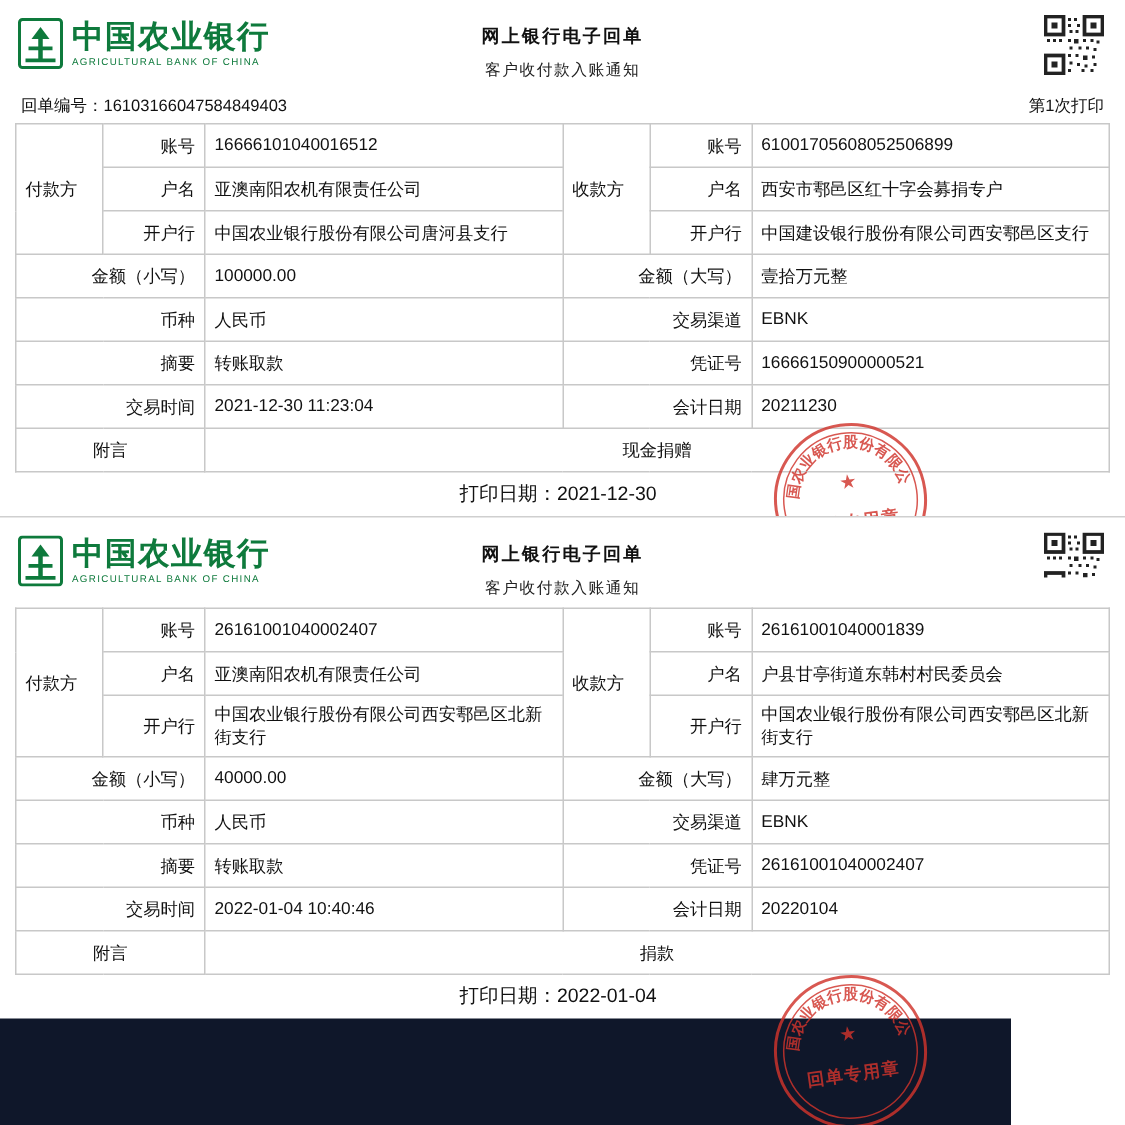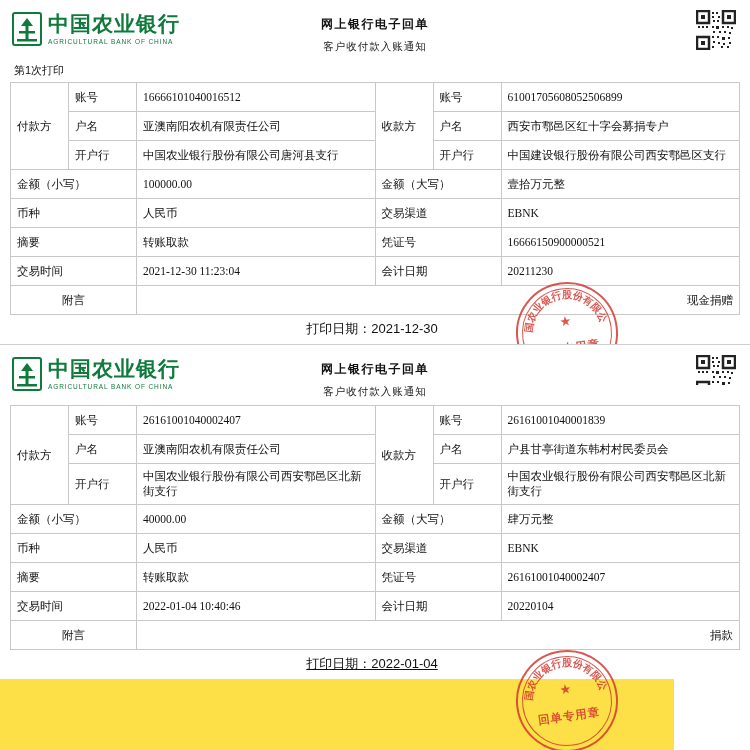--- a/index.html
+++ b/index.html
@@ -11,21 +11,21 @@
     width: 750px;
     height: 750px;
     font-family: "Liberation Sans", sans-serif;
     color: #1a1a1a;
     overflow: hidden;
   }
   .page {
     width: 674px;
     height: 750px;
     position: relative;
-    background: #fde047;
+    background: #0f172a;
   }
   .receipt {
     position: relative;
     width: 750px;
     box-sizing: border-box;
     padding: 8px 10px 4px 10px;
     background: #fff;
   }
   .receipt.second {
     border-top: 1px solid #cfcfcf;
@@ -114,36 +114,35 @@
   }
   table.rc td {
     border: 1px solid #c8c8c8;
     padding: 5px 6px;
     height: 18px;
     vertical-align: middle;
     color: #111;
     background: #fff;
   }
   td.lbl {
-    text-align: left;
+    text-align: right;
     color: #111;
     background: #fff;
     white-space: nowrap;
   }
   td.side {
     text-align: left;
     white-space: nowrap;
   }
   td.val {
     text-align: left;
     padding-left: 10px;
-    font-family: Liberation Serif, serif;
   }
   td.memo {
-    text-align: right;
+    text-align: center;
     padding: 20px 6px;
     vertical-align: middle;
   }
   td.memo-lbl {
     text-align: center;
     vertical-align: middle;
     margin-top: 18px;
   }
   .col-side { width: 58px; }
   .col-lbl { width: 68px; }
@@ -189,21 +188,21 @@
   }
   .stamp1 { right: 56px; top: 282px; }
   .stamp2 { right: 56px; top: 650px; }
   
   .print-date {
     text-align: center;
     font-size: 13px;
     color: #111;
     padding: 5px 6px 2px 0;
   }
-  .print-date.clipped { overflow: hidden; white-space: nowrap; text-decoration: underline; }
+  .print-date.clipped { overflow: hidden; white-space: nowrap; }
 </style>
 </head>
 <body>
 
 <div class="page">
 
   <div class="receipt">
 
     <div class="rc-header">
       <div class="brand">
@@ -263,20 +262,23 @@
           <rect x="27" y="33" width="2" height="2" fill="#222"></rect>
           <rect x="33" y="32" width="2" height="2" fill="#222"></rect>
           <rect x="16" y="36" width="2" height="2" fill="#222"></rect>
           <rect x="25" y="36" width="2" height="2" fill="#222"></rect>
           <rect x="31" y="36" width="2" height="2" fill="#222"></rect>
         </svg>
       </div>
     </div>
 
     <div class="meta-row">
+      <div>
+        <span>回单编号：</span><span>16103166047584849403</span>
+      </div>
       <div class="meta-right">第1次打印</div>
     </div>
 
     <table class="rc">
       <colgroup>
         <col class="col-side">
           <col class="col-lbl">
           <col>
           <col class="col-side">
           <col class="col-lbl">

